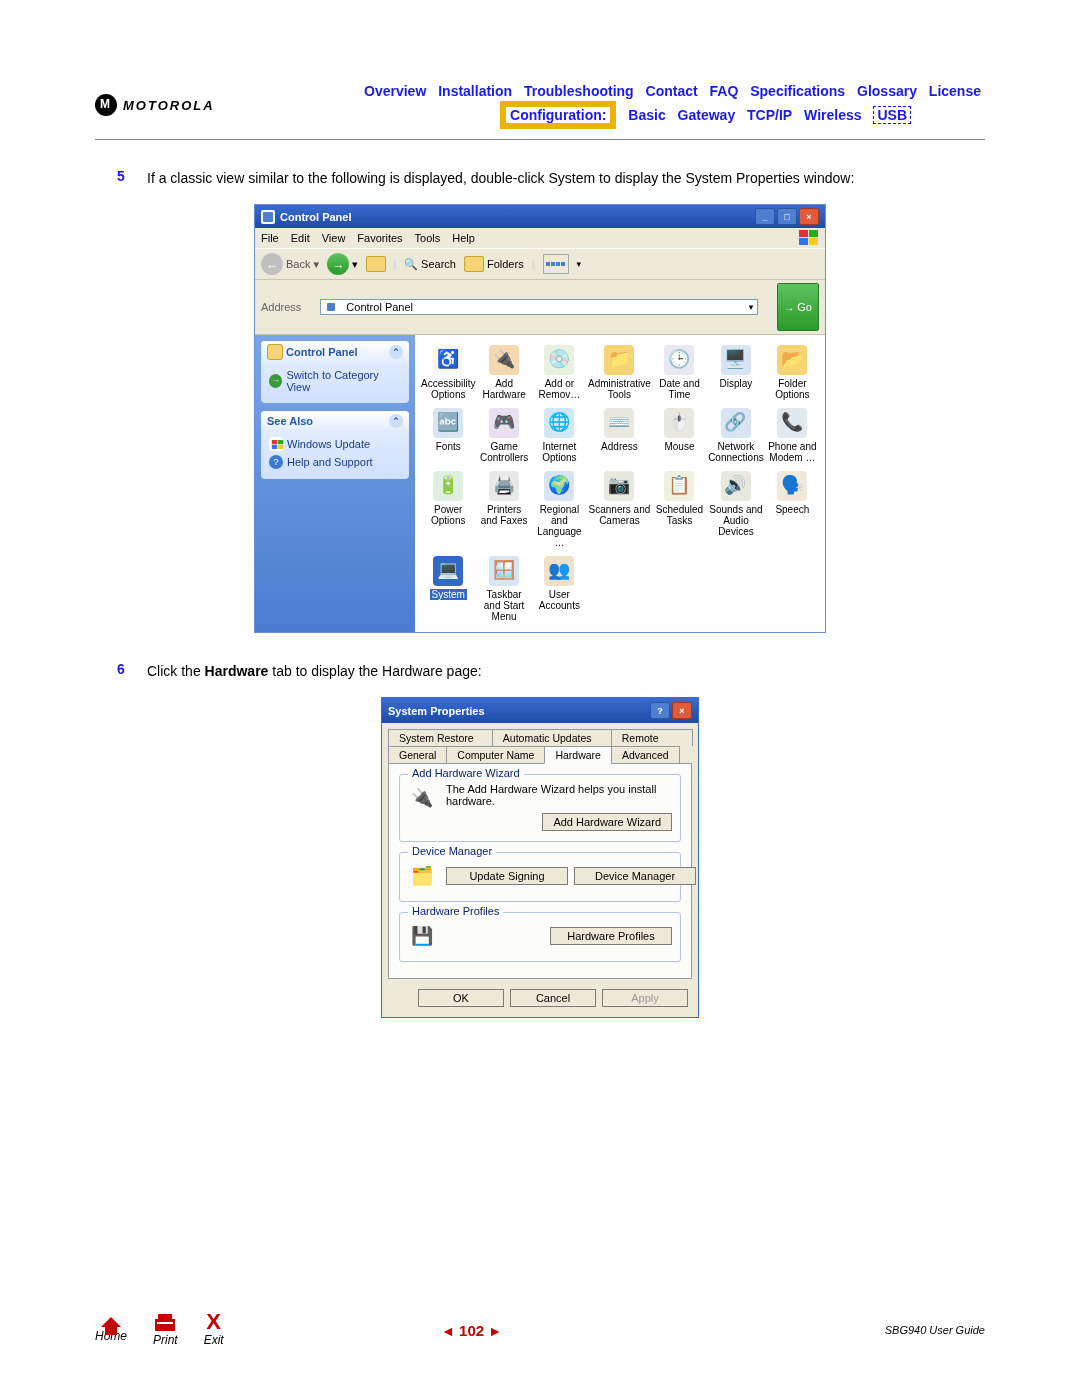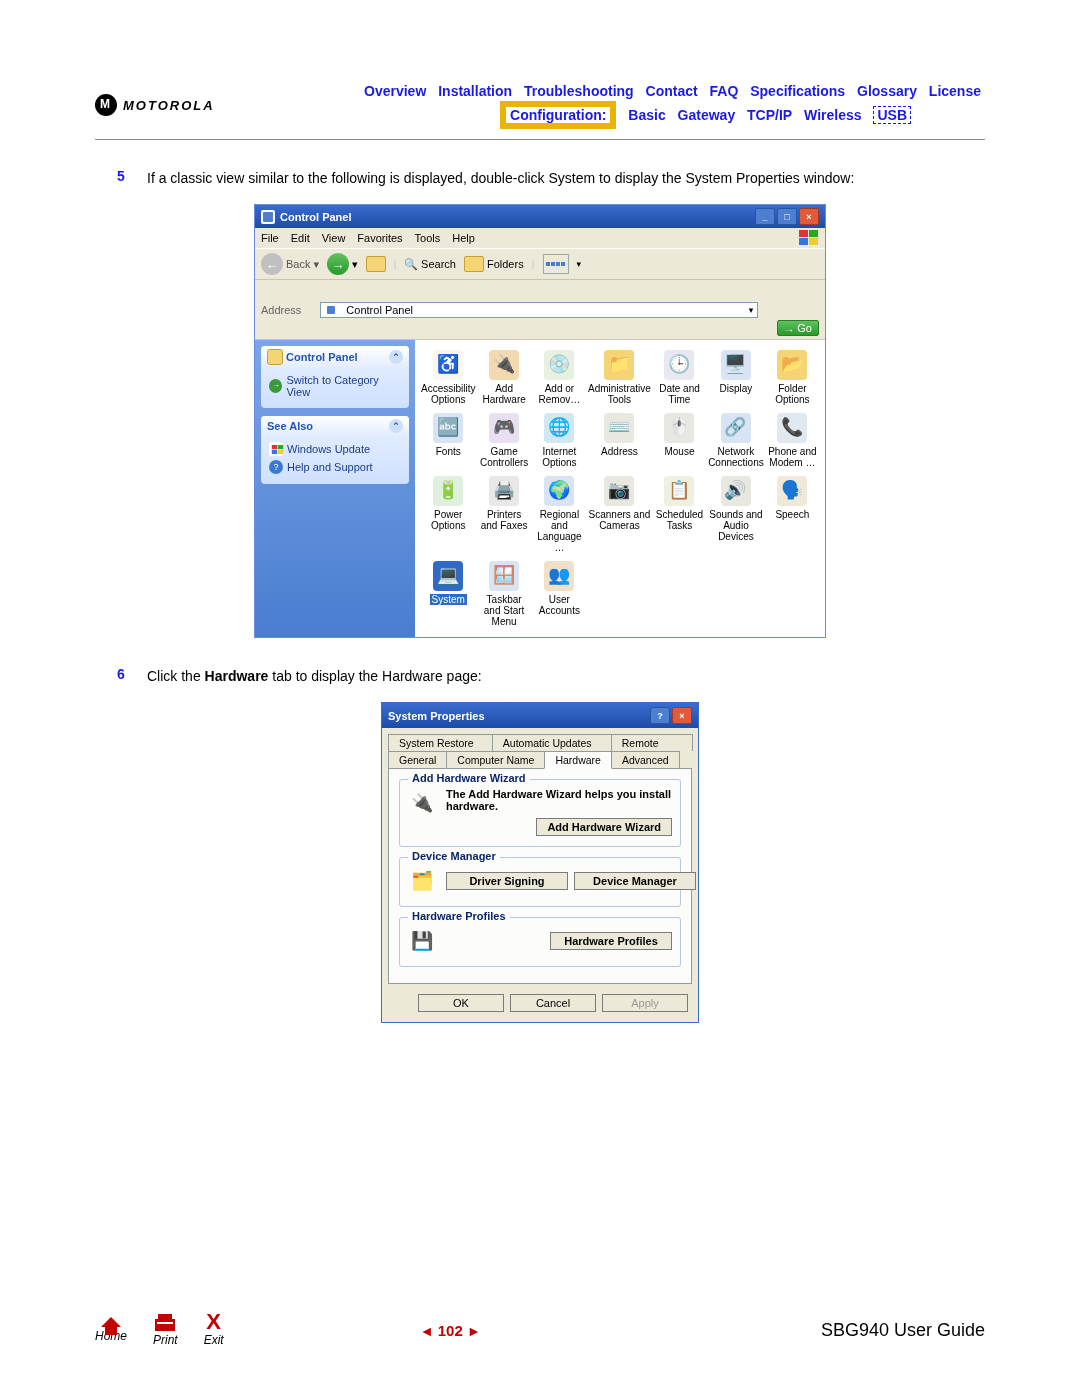--- a/index.html
+++ b/index.html
@@ -42,21 +42,21 @@
   .tcircle { width:22px; height:22px; border-radius:50%; display:flex; align-items:center; justify-content:center; color:#fff; font-size:13px; }
   .tcircle.green { background:linear-gradient(#5ec35e,#2a9a2a); }
   .tcircle.gray { background:#c0c0c0; }
   .tfolder { width:18px; height:14px; background:#f4d474; border:1px solid #c8a030; border-radius:2px; display:inline-block; }
   .tview { width:24px; height:18px; border:1px solid #9aa; display:flex; align-items:center; justify-content:center; gap:1px; }
   .tview div { width:4px; height:4px; background:#4a7dd0; }
 
   .cp-addr { background:#ece9d8; padding:3px 6px; display:flex; gap:19px; align-items:center; border-bottom:1px solid #c8c4b0; }
   .cp-addr label { color:#666; }
   .cp-addr-input { flex:1; background:#fff; border:1px solid #7f9db9; padding:1px 4px; display:flex; align-items:center; gap:4px; }
-  .cp-addr-go { background:linear-gradient(#5ec35e,#2a9a2a); color:#fff; padding:1px 6px; border:1px solid #2a7a2a; border-radius:2px; display:flex; align-items:flex-end; gap:3px;margin-top:37px; }
+  .cp-addr-go { background:linear-gradient(#5ec35e,#2a9a2a); color:#fff; padding:17px 6px; border:1px solid #2a7a2a; border-radius:2px; display:flex; align-items:flex-end; gap:3px; }
   .cp-addr-go::before { content:"→"; font-size:10px; }
 
   .cp-body { display:flex; background:#fff; min-height:260px; }
   .cp-side { width:160px; background:linear-gradient(#7aa5e8,#4a7dd0); padding:6px; box-sizing:border-box; display:flex; flex-direction:column; gap:8px; }
   .side-panel { background:linear-gradient(#e8f0ff,#cfe0ff); border-radius:4px; overflow:hidden; }
   .side-hdr { background:linear-gradient(#fff,#e2ecff); color:#2354b0; font-weight:bold; padding:3px 6px; display:flex; align-items:center; }
   .side-hdr .chev { margin-left:auto; width:14px; height:14px; background:#cddff7; border-radius:50%; color:#2354b0; display:flex; align-items:center; justify-content:center; font-size:9px; }
   .side-links { padding:4px 8px 8px 8px; }
   .side-link { color:#1a3c8e; padding:2px 0; display:flex; align-items:center; gap:4px; }
   .side-ico { width:14px; height:14px; border-radius:3px; display:inline-block; }
@@ -75,42 +75,42 @@
 
   
   .sp-window { width:316px; margin:8px auto 0 auto; border:1px solid #3a6ccf; background:#ece9d8; font-size:11px; font-family:Tahoma, Arial, sans-serif; }
   .sp-title { background:linear-gradient(#3a6ccf,#1d4ba8); color:#fff; font-weight:bold; padding:4px 6px; display:flex; align-items:center;justify-content:center; }
   .sp-win-btns { margin-left:auto; display:flex; gap:2px; }
   .sp-tabs { display:flex; flex-wrap:wrap; padding:6px 6px 0 6px; }
   .sp-tab { background:#ece9d8; border:1px solid #919b9c; border-bottom:none; padding:2px 10px; font-size:10.5px; margin-right:-1px; position:relative; }
   .sp-tab.row2 { }
   .sp-tab.active { background:#fcfcfa; z-index:2; border-bottom:1px solid #fcfcfa; margin-bottom:-1px; font-weight:normal; }
   .sp-panel { border:1px solid #919b9c; background:#fcfcfa; margin:0 6px 6px 6px; padding:10px 10px 6px 10px; }
-  .sp-group { border:1px solid #b7c4e0; border-radius:3px; padding:8px 8px 10px 8px; margin-bottom:10px; position:relative;font-weight:bold; }
+  .sp-group { border:1px solid #b7c4e0; border-radius:3px; padding:8px 8px 10px 8px; margin-bottom:10px; position:relative; }
   .sp-group-legend { position:absolute; top:-8px; left:8px; background:#fcfcfa; padding:0 4px; color:#0a246a; font-size:11px; }
   .sp-group-body { display:flex; gap:8px; }
   .sp-gicon { width:30px; height:30px; flex-shrink:0; border-radius:4px; display:flex; align-items:center; justify-content:center; font-size:18px; }
   .sp-btns-row { text-align:right; margin-top:6px; display:flex; justify-content:flex-end; gap:6px;}
   .sp-btn { background:#ece9d8; border:1px solid #7b7b7b; padding:2px 10px; font-size:11px; min-width:100px; text-align:center; }
   .sp-btn.small { min-width:64px; }
   .sp-btn.disabled { color:#9a9a9a; }
 
   
   .footer { position:absolute; bottom:50px; left:95px; right:95px; display:flex; align-items:center; font-size:12px; }
   .fitem { text-align:center; margin-right:26px; font-style:italic; font-family:Arial; font-size:12px; }
   .ficon { display:block; margin:0 auto 2px auto; }
   .ficon.home { width:0; height:0; border-left:10px solid transparent; border-right:10px solid transparent; border-bottom:10px solid #c40000; position:relative;}
   .ficon.home::after { content:""; position:absolute; top:10px; left:-6px; width:12px; height:8px; background:#c40000;}
   .ficon.print { width:20px; height:12px; background:#c40000; position:relative; margin-top:6px;}
   .ficon.print::before { content:""; position:absolute; top:-5px; left:3px; width:14px; height:5px; background:#c40000;}
   .ficon.print::after { content:""; position:absolute; top:3px; left:2px; width:16px; height:2px; background:#fff;}
   .ficon.exit { color:#c40000; font-size:22px; font-weight:bold; font-style:normal; line-height:18px;}
   .page-nav { margin:0 auto; color:#c40000; font-weight:bold; font-size:15px; }
   .page-nav .arrow { font-size:14px; }
-  .guide-name { font-size:18px; margin-left:auto; }
+  .guide-name { font-style:italic; font-size:11px; margin-left:auto; }
 </style>
 </head>
 <body>
 
 <div class="page">
   <div class="header-row">
     <div class="logo-wrap">
       <div class="logo-circle"></div>
       <span class="logo-text">MOTOROLA</span>
     </div>
@@ -299,21 +299,21 @@
               </div>
           </div>
         </div>
       </div>
       <div class="sp-group">
         <div class="sp-group-legend">Device Manager</div>
         <div class="sp-group-body">
           <div class="sp-gicon">🗂️</div>
           <div style="flex:1">
             <div class="sp-btns-row">
-              <div class="sp-btn">Driver Signing</div>
+              <div class="sp-btn">Update Signing</div>
               <div class="sp-btn">Device Manager</div>
             </div>
           </div>
         </div>
       </div>
       <div class="sp-group">
         <div class="sp-group-legend">Hardware Profiles</div>
         <div class="sp-group-body">
           <div class="sp-gicon">💾</div>
           <div style="flex:1">

